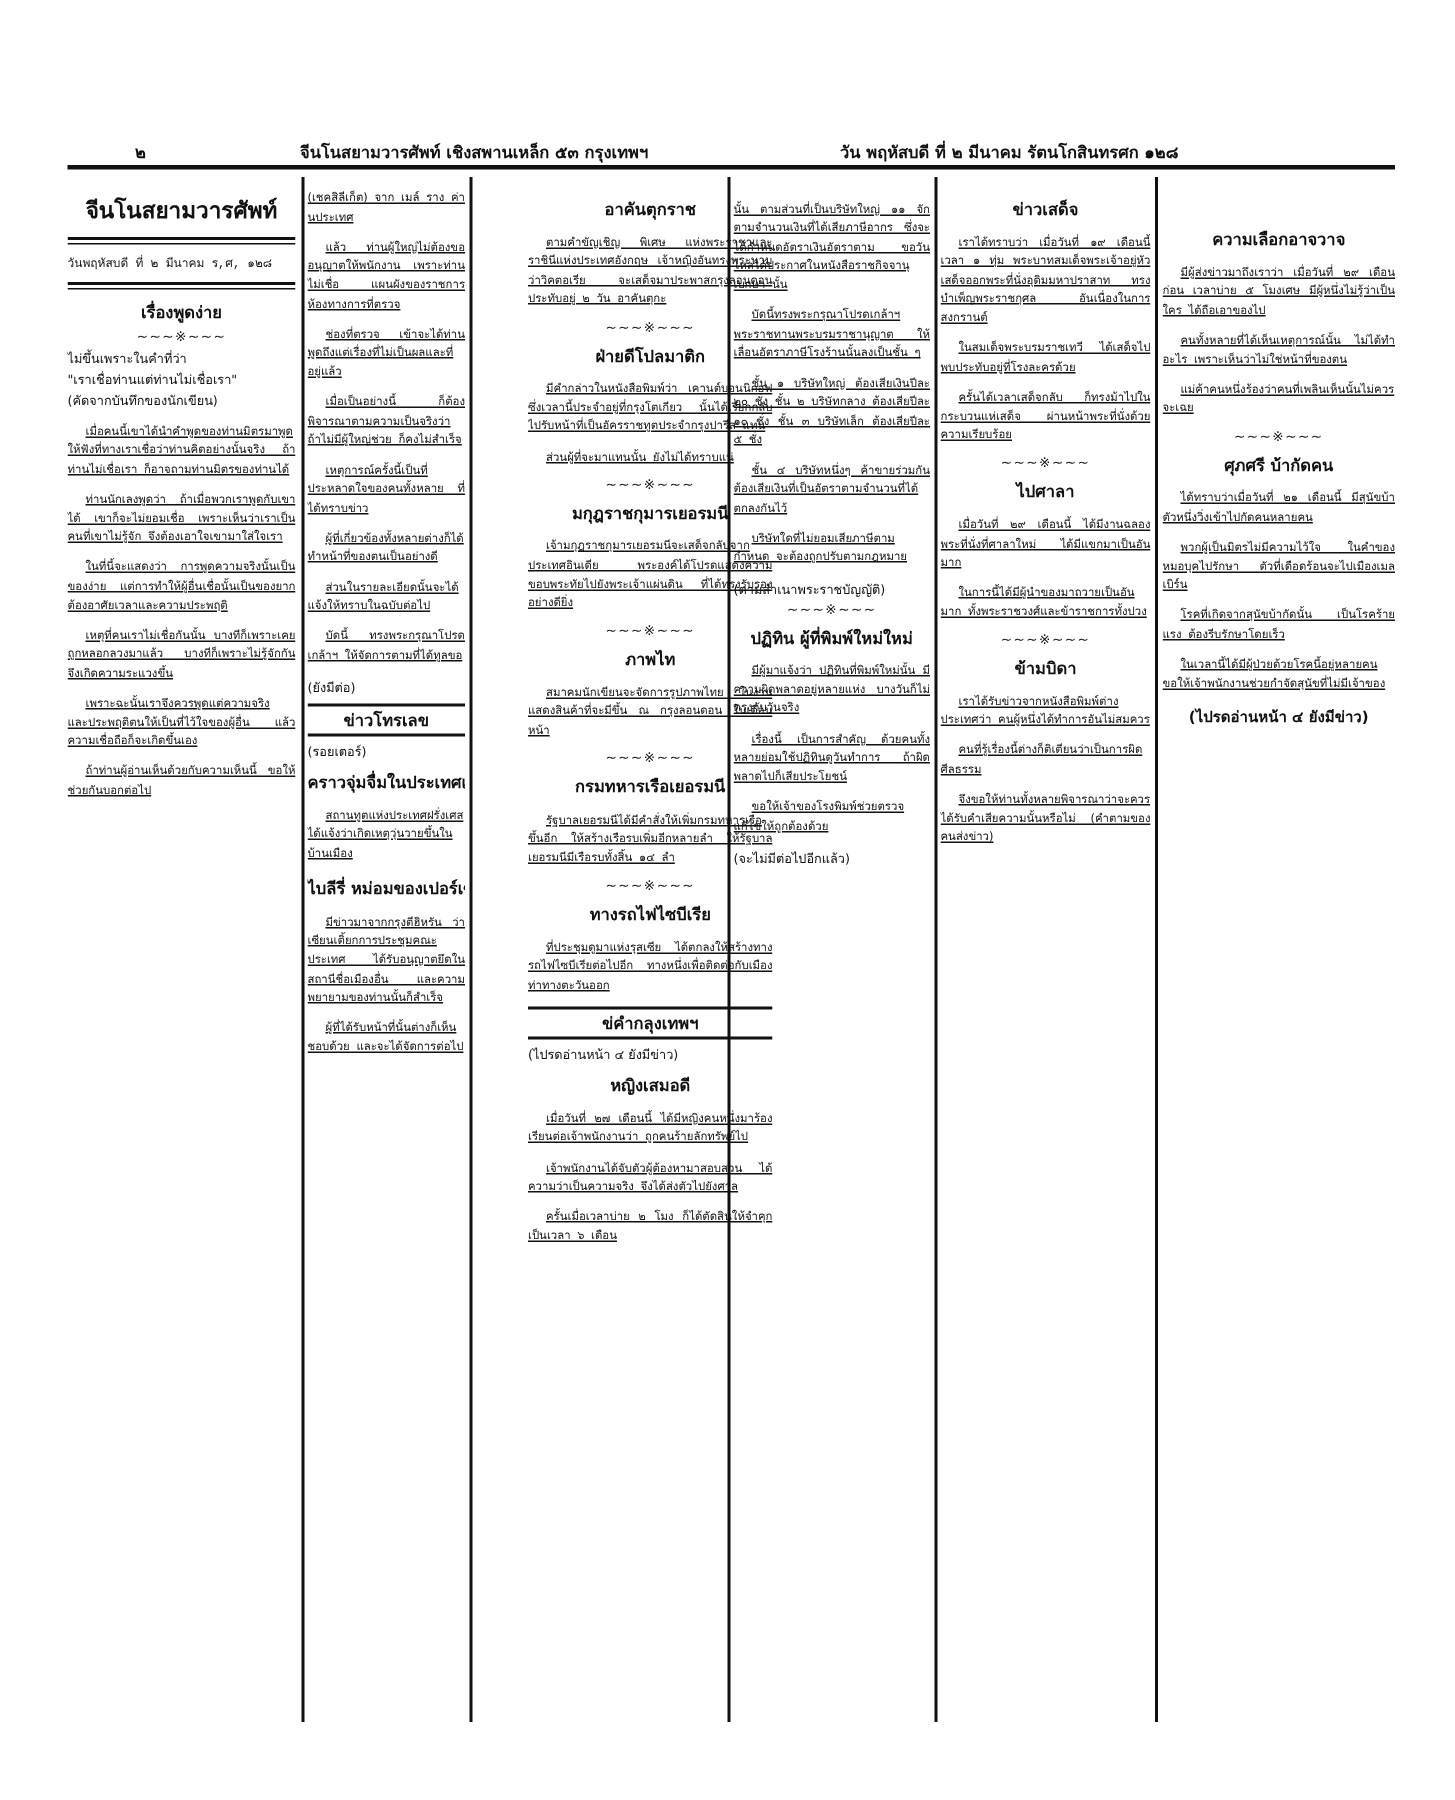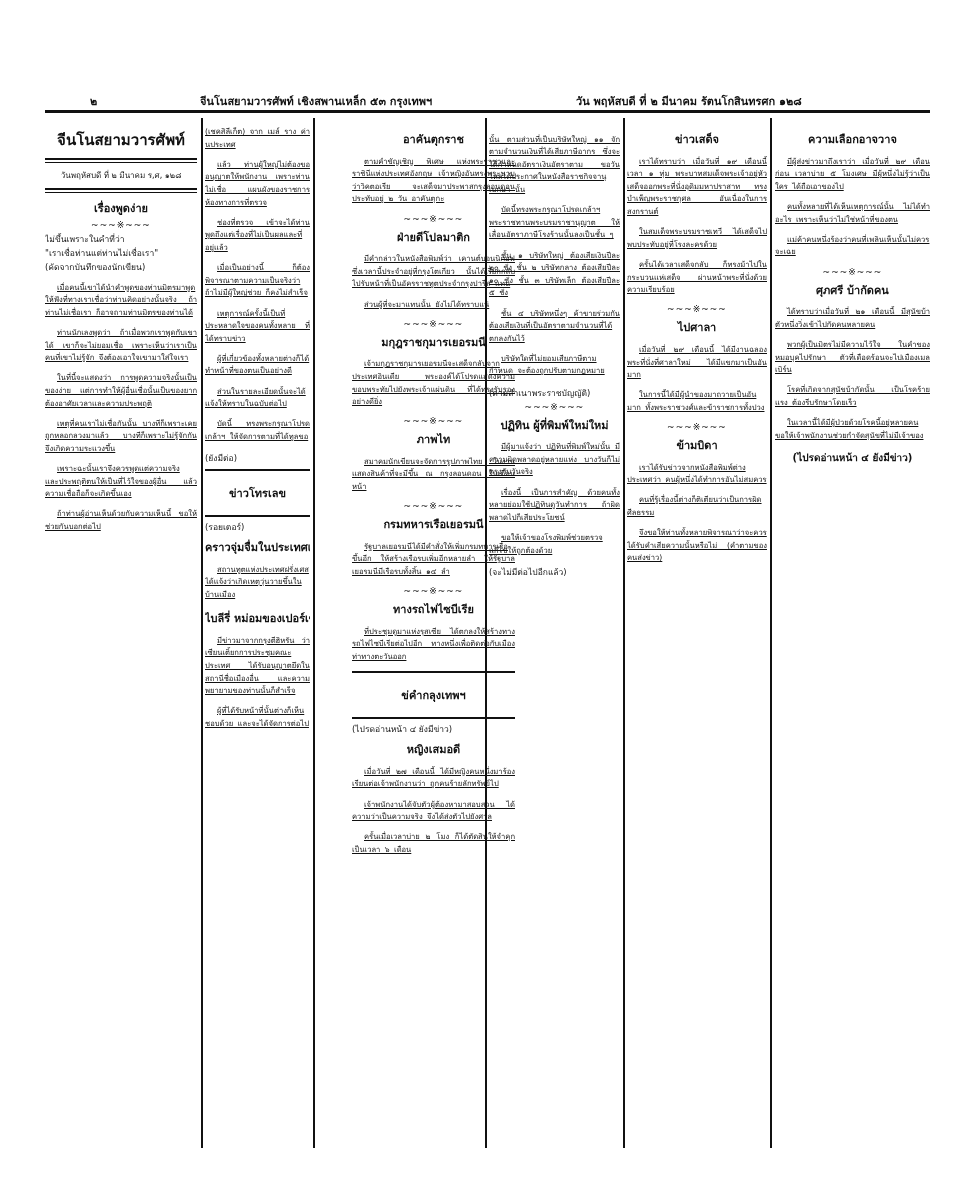--- a/index.html
+++ b/index.html
@@ -4,35 +4,35 @@
 <style>
   html,body{margin:0;padding:0;background:#ffffff;}
   body{width:970px;height:1200px;position:relative;overflow:hidden;font-family:"DejaVu Sans",sans-serif;color:#111;}
   .abs{position:absolute;}
   .hdr{font-size:11px;font-weight:bold;white-space:nowrap;}
   .rule{position:absolute;background:#111;}
   .col{position:absolute;top:126px;overflow:hidden;}
   .vline{position:absolute;width:2px;background:#111;}
   .head{font-weight:bold;text-align:center;font-size:11px;margin:4px 0 3px 0;white-space:nowrap;}
   .masthead{font-family:"DejaVu Serif",serif;font-size:15px;font-weight:bold;text-align:center;white-space:nowrap;margin-top:2px;}
-  .sub{font-size:8px;text-align:center;white-space:nowrap;}
+  .sub{font-size:8px;white-space:nowrap;font-family:Liberation Mono, monospace;}
   .orn{text-align:center;font-size:9px;letter-spacing:1px;margin:2px 0;}
   .p{font-size:7.6px;line-height:12.6px;text-align:justify;word-spacing:2px;white-space:normal;text-decoration:underline;}
   .p.ind{text-indent:12px;}
   .center{font-size:8.5px;white-space:nowrap;}
   .dbl{border-top:2px solid #111;border-bottom:1px solid #111;height:2px;margin:6px 0;}
-  .boxhead{border-top:2px solid #111;border-bottom:2px solid #111;padding:13px 0;}
+  .boxhead{border-top:2px solid #111;border-bottom:2px solid #111;padding:0 0;}
   .tail{font-size:10px;font-weight:bold;text-align:center;white-space:nowrap;margin-top:6px;}
 </style>
 </head>
 <body>
 
 <div class="abs hdr" style="left:90px;top:92px;">๒</div>
 <div class="abs hdr" style="left:200px;top:92px;">จีนโนสยามวารศัพท์  เชิงสพานเหล็ก ๕๓ กรุงเทพฯ</div>
-<div class="abs hdr" style="left:576px;top:92px;">วัน พฤหัสบดี ที่ ๒ มีนาคม รัตนโกสินทรศก ๑๒๘</div>
+<div class="abs hdr" style="left:560px;top:92px;">วัน พฤหัสบดี ที่ ๒ มีนาคม รัตนโกสินทรศก ๑๒๘</div>
 <div class="rule" style="left:45px;top:110px;width:885px;height:3px;"></div>
 
 <div class="vline" style="left:201px;top:118px;height:1030px;"></div>
 <div class="vline" style="left:313px;top:118px;height:1030px;"></div>
 <div class="vline" style="left:485px;top:118px;height:1030px;"></div>
 <div class="vline" style="left:623px;top:118px;height:1030px;"></div>
 <div class="vline" style="left:770px;top:118px;height:1030px;"></div>
 
 <div class="col" style="left:45px;width:152px;height:1030px;">
   <div class="masthead">จีนโนสยามวารศัพท์</div>
@@ -122,21 +122,21 @@
   <div class="head">ไปศาลา</div>
   <p class="p ind">เมื่อวันที่ ๒๙ เดือนนี้ ได้มีงานฉลองพระที่นั่งที่ศาลาใหม่ ได้มีแขกมาเป็นอันมาก</p>
   <p class="p ind">ในการนี้ได้มีผู้นำของมาถวายเป็นอันมาก ทั้งพระราชวงศ์และข้าราชการทั้งปวง</p>
   <div class="orn">~~~※~~~</div>
   <div class="head">ข้ามบิดา</div>
   <p class="p ind">เราได้รับข่าวจากหนังสือพิมพ์ต่างประเทศว่า คนผู้หนึ่งได้ทำการอันไม่สมควร</p>
   <p class="p ind">คนที่รู้เรื่องนี้ต่างก็ติเตียนว่าเป็นการผิดศีลธรรม</p>
   <p class="p ind">จึงขอให้ท่านทั้งหลายพิจารณาว่าจะควรได้รับคำเสียความนั้นหรือไม่ (คำตามของคนส่งข่าว)</p>
 </div>
 
-<div class="col" style="left:775px;width:155px;height:1030px;">
+<div class="col" style="left:775px;width:155px;height:1030px;margin-top:20px;">
   <div class="head">ความเลือกอาจวาจ</div>
   <p class="p ind">มีผู้ส่งข่าวมาถึงเราว่า เมื่อวันที่ ๒๙ เดือนก่อน เวลาบ่าย ๕ โมงเศษ มีผู้หนึ่งไม่รู้ว่าเป็นใคร ได้ถือเอาของไป</p>
   <p class="p ind">คนทั้งหลายที่ได้เห็นเหตุการณ์นั้น ไม่ได้ทำอะไร เพราะเห็นว่าไม่ใช่หน้าที่ของตน</p>
   <p class="p ind">แม่ค้าคนหนึ่งร้องว่าคนที่เพลินเห็นนั้นไม่ควรจะเฉย</p>
   <div class="orn">~~~※~~~</div>
   <div class="head">ศุภศรี บ้ากัดคน</div>
   <p class="p ind">ได้ทราบว่าเมื่อวันที่ ๒๑ เดือนนี้ มีสุนัขบ้าตัวหนึ่งวิ่งเข้าไปกัดคนหลายคน</p>
   <p class="p ind">พวกผู้เป็นมิตรไม่มีความไว้ใจ ในคำของหมอบุคไปรักษา ตัวที่เดือดร้อนจะไปเมืองเมลเบิร์น</p>
   <p class="p ind">โรคที่เกิดจากสุนัขบ้ากัดนั้น เป็นโรคร้ายแรง ต้องรีบรักษาโดยเร็ว</p>
   <p class="p ind">ในเวลานี้ได้มีผู้ป่วยด้วยโรคนี้อยู่หลายคน ขอให้เจ้าพนักงานช่วยกำจัดสุนัขที่ไม่มีเจ้าของ</p>

